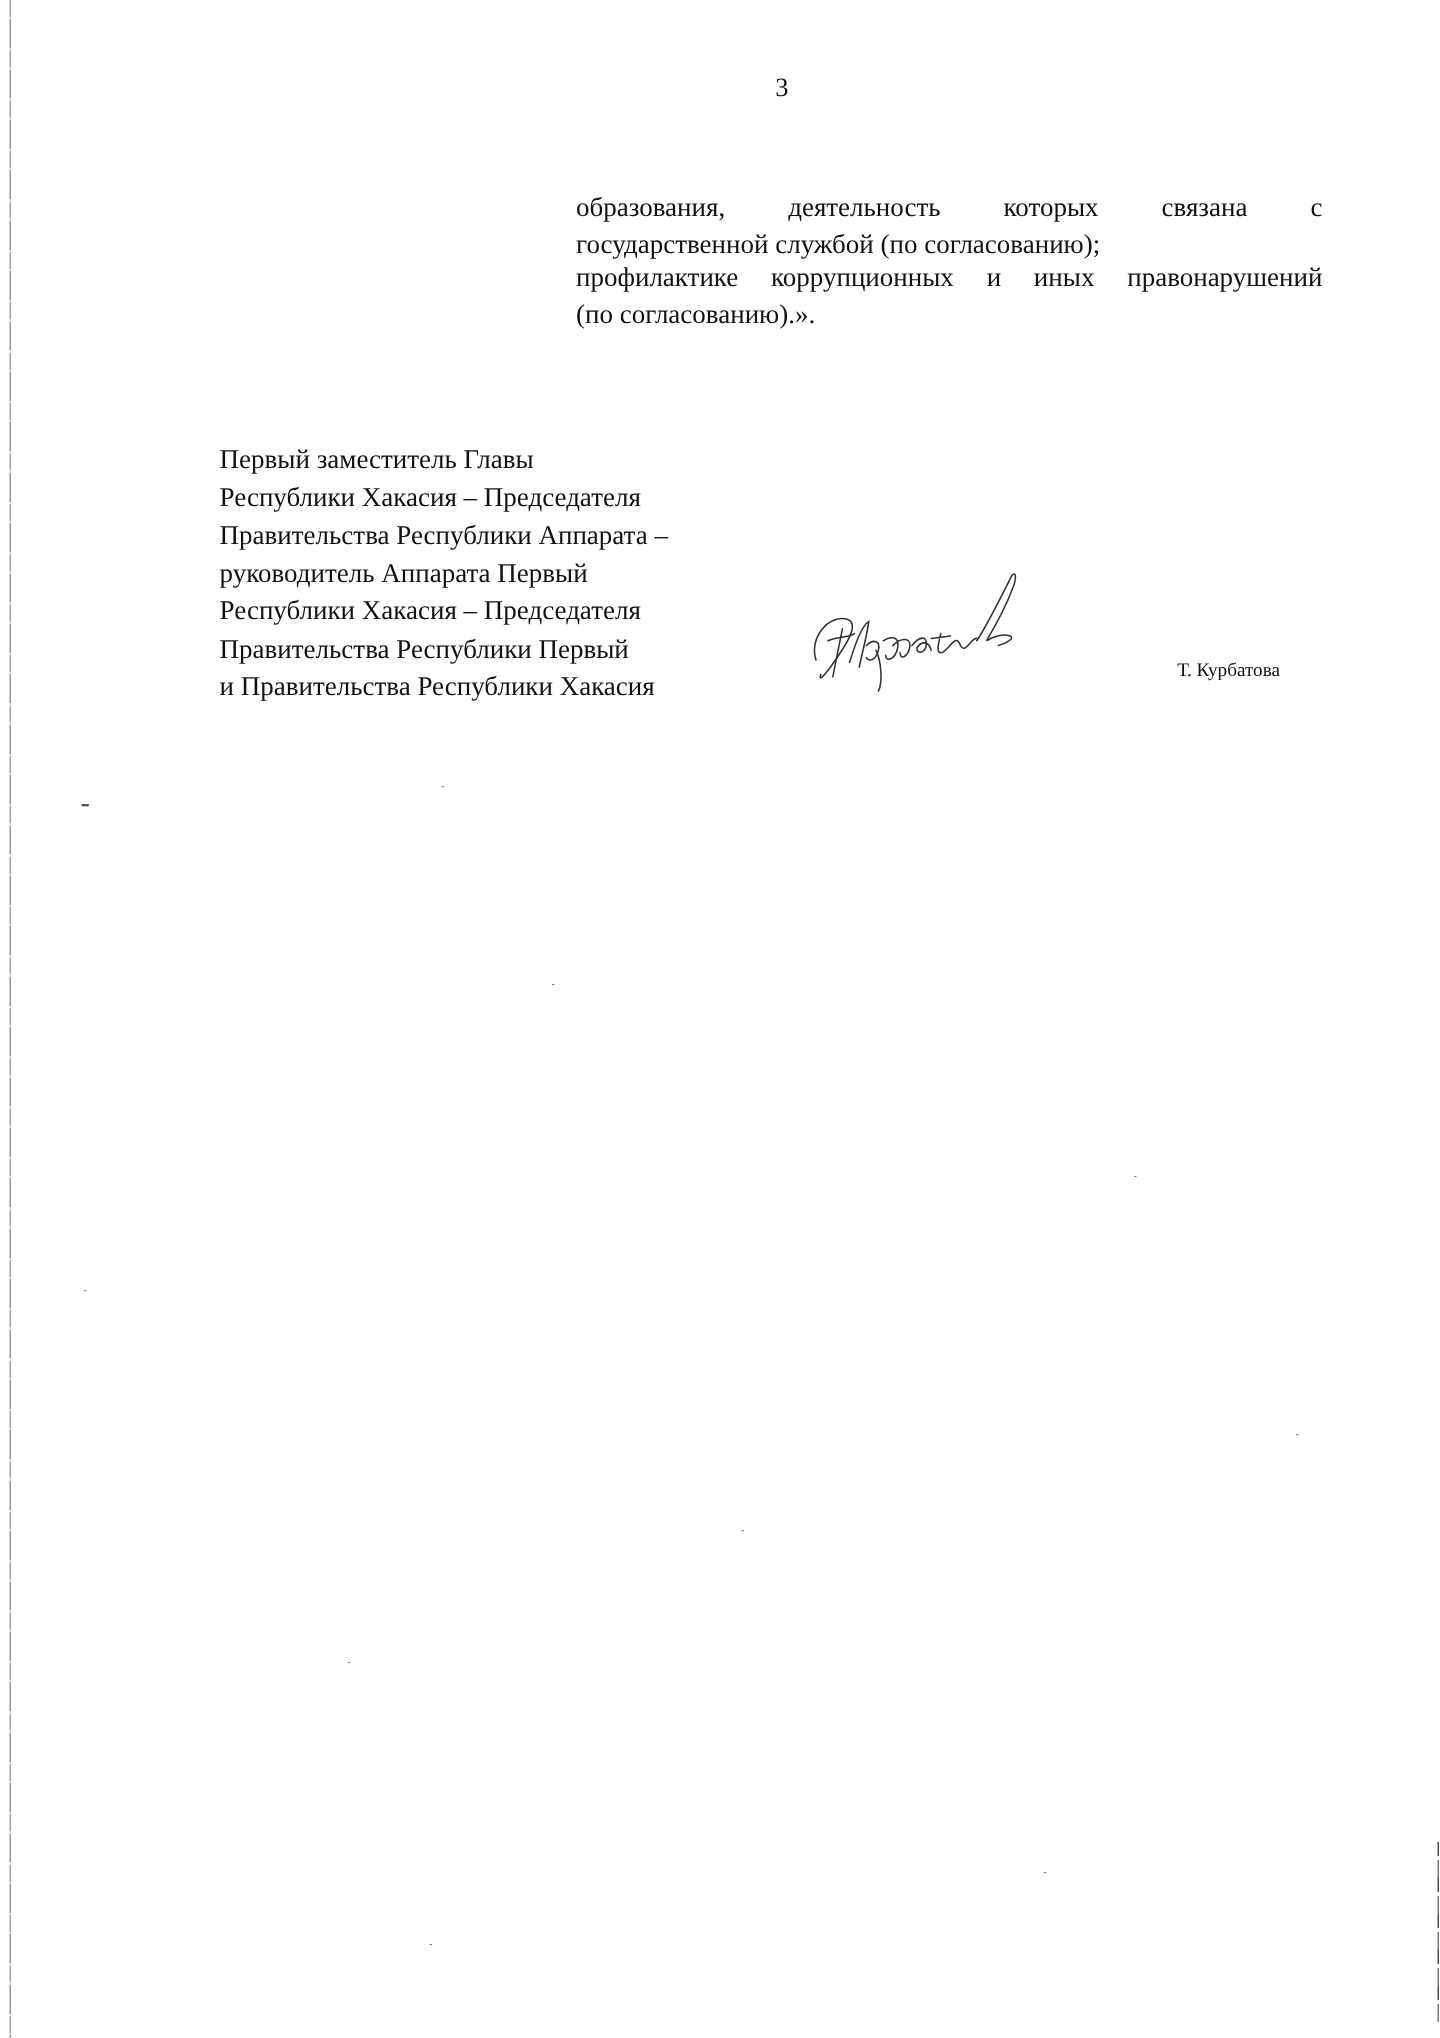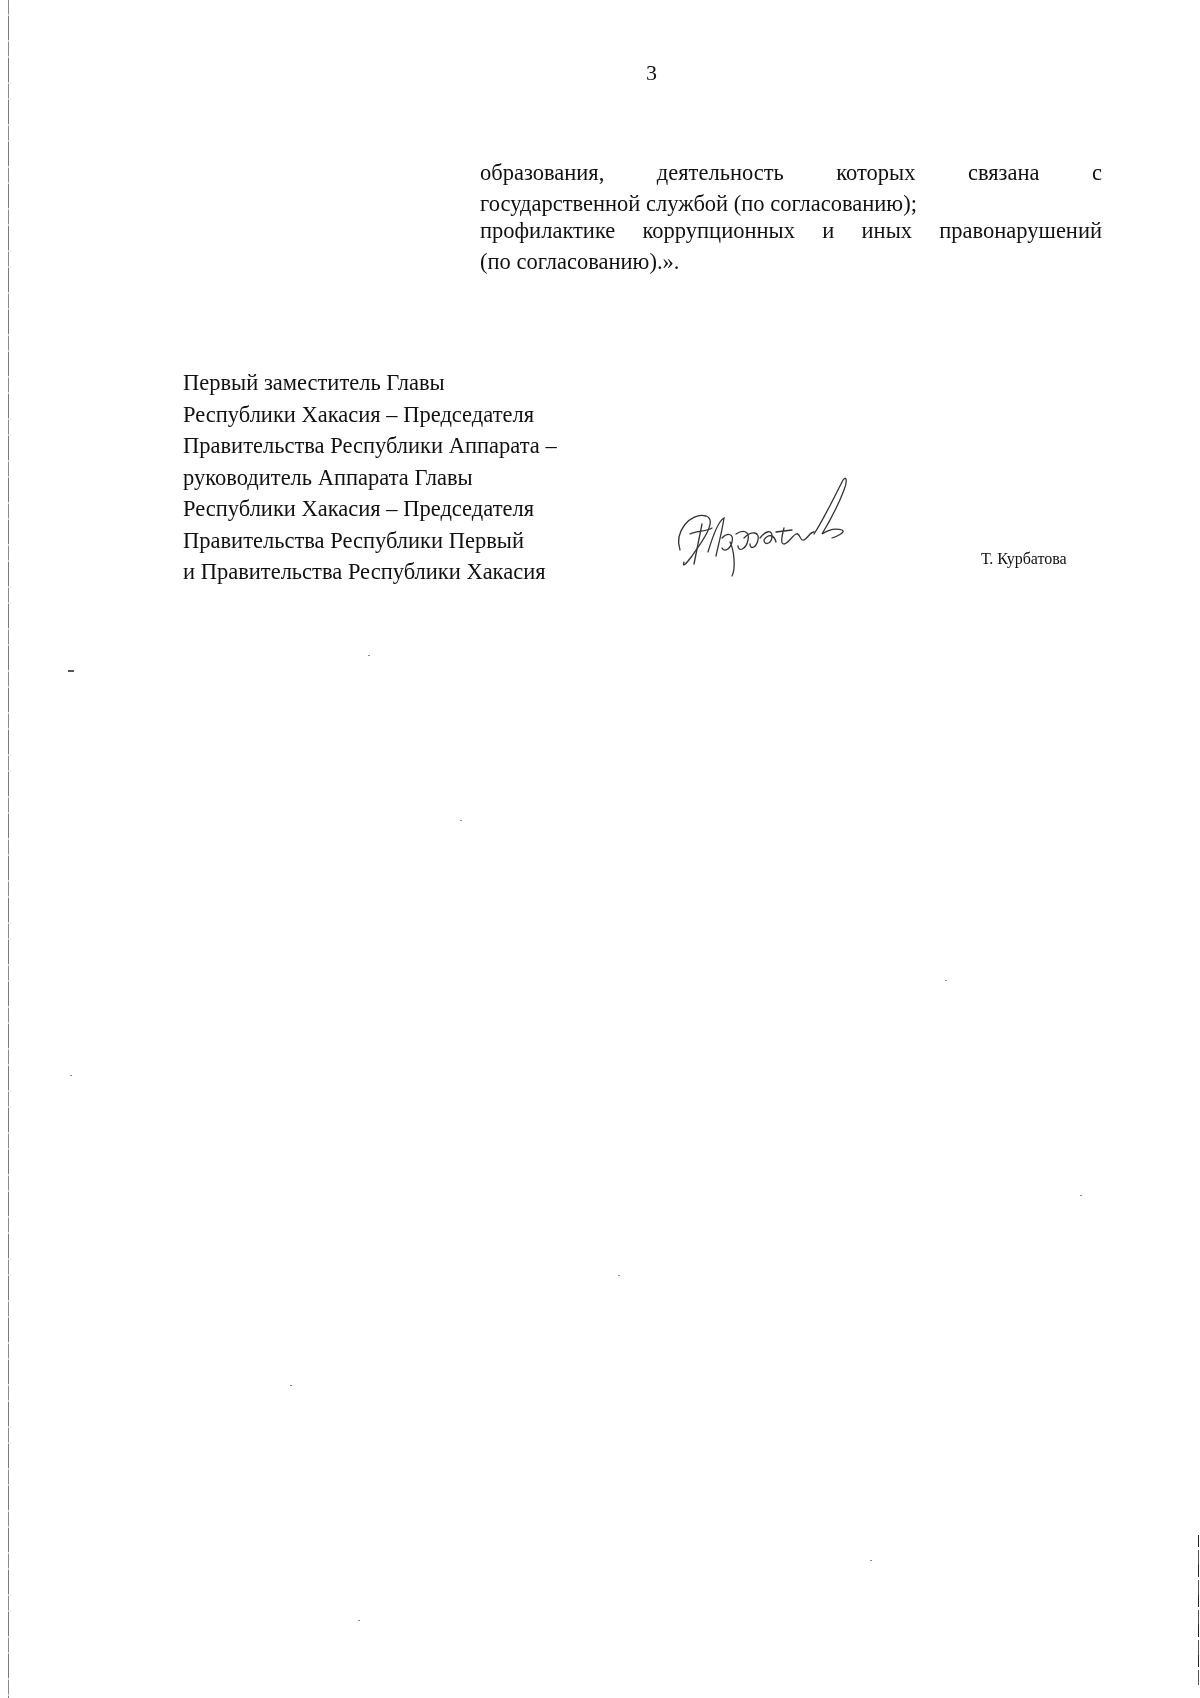--- a/index.html
+++ b/index.html
@@ -55,21 +55,21 @@
 
 <div class="para p2">
   <span class="line justify">профилактике коррупционных и иных правонарушений</span>
   <span class="line">(по согласованию).».</span>
 </div>
 
 <div class="signer">
   <span class="line">Первый заместитель Главы</span>
   <span class="line">Республики Хакасия – Председателя</span>
   <span class="line">Правительства Республики Аппарата –</span>
-  <span class="line">руководитель Аппарата Главы</span>
+  <span class="line">руководитель Аппарата Первый</span>
   <span class="line">Республики Хакасия – Председателя</span>
   <span class="line">Правительства Республики Первый</span>
   <span class="line">и Правительства Республики Хакасия</span>
 </div>
 
 <div class="signature">
   <svg width="230" height="110" viewBox="0 0 230 110" fill="none" stroke="#333" stroke-width="1.3" stroke-linecap="round">
     <path d="M8 78 C 2 60, 18 40, 34 44 C 46 48, 30 70, 20 84 C 14 92, 10 96, 12 90"></path>
     <path d="M18 62 C 26 58, 34 60, 40 56 M30 52 L 22 92"></path>
     <path d="M36 80 C 42 60, 48 48, 52 46 C 50 60, 46 74, 44 84"></path>

